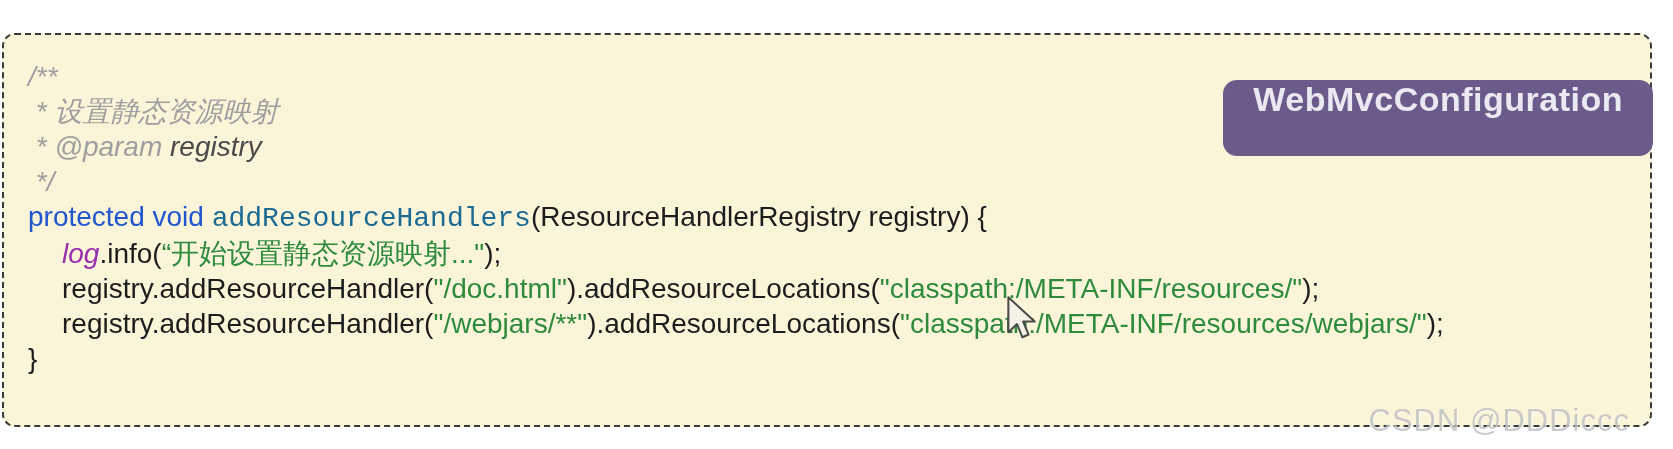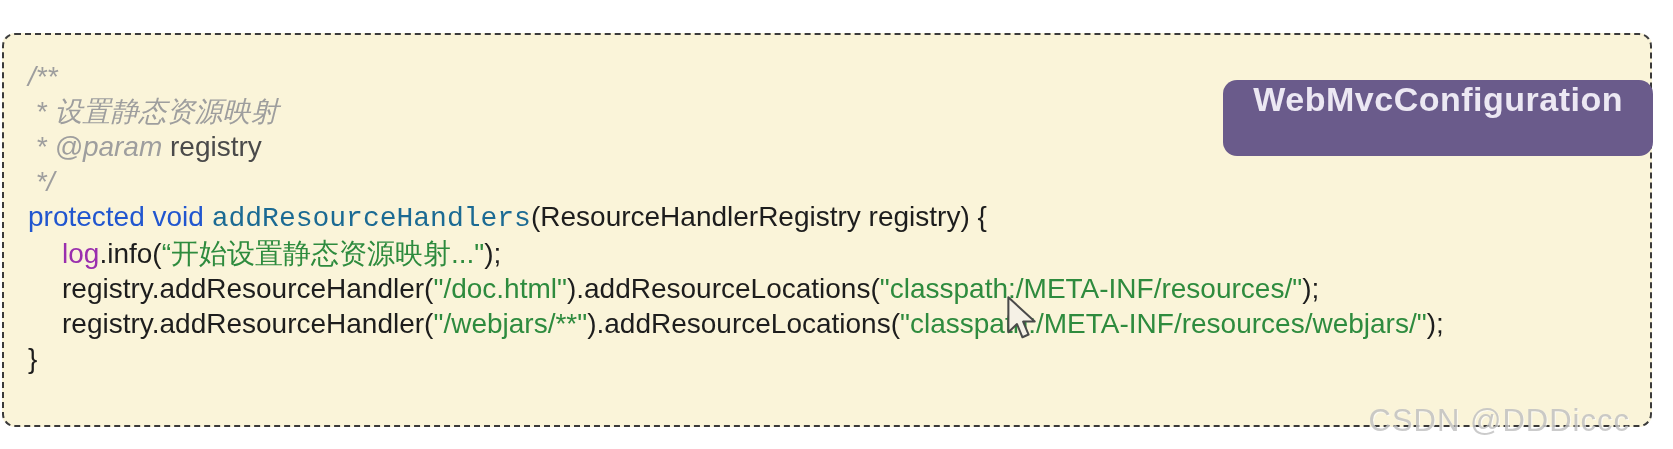--- a/index.html
+++ b/index.html
@@ -22,26 +22,26 @@
   .code {
     position: absolute;
     left: 24px; top: 24px;
     font-size: 28px;
     line-height: 35px;
     color: var(--plain, #1d1d1d);
     white-space: pre;
   }
   .code-line { white-space: pre; }
   .tok-comment       { color: var(--comment, #9e9e9e); font-style: italic; }
-  .tok-comment_param { color: var(--comment-param, #4a4a4a); }
+  .tok-comment_param { color: var(--comment-param, #4a4a4a); font-style: italic; }
   .tok-keyword       { color: var(--keyword, #2156cf); }
   .tok-method        { color: var(--method, #1b6a93); font-family: Liberation Mono, monospace; }
   .tok-plain         { color: var(--plain, #1d1d1d); }
   .tok-string        { color: var(--string, #2e8b3e); }
-  .tok-variable      { color: var(--variable, #9a2fae); }
+  .tok-variable      { color: var(--variable, #9a2fae); font-style: italic; }
   .badge {
     position: absolute;
     top: -2px; right: -3px;
     height: 76px;
     padding: 0 30px;
     background: var(--badge-bg, #6a5b8b);
     color: var(--badge-text, #ece8f3);
     border-radius: 14px;
     font-size: 34px;
     font-weight: bold;

